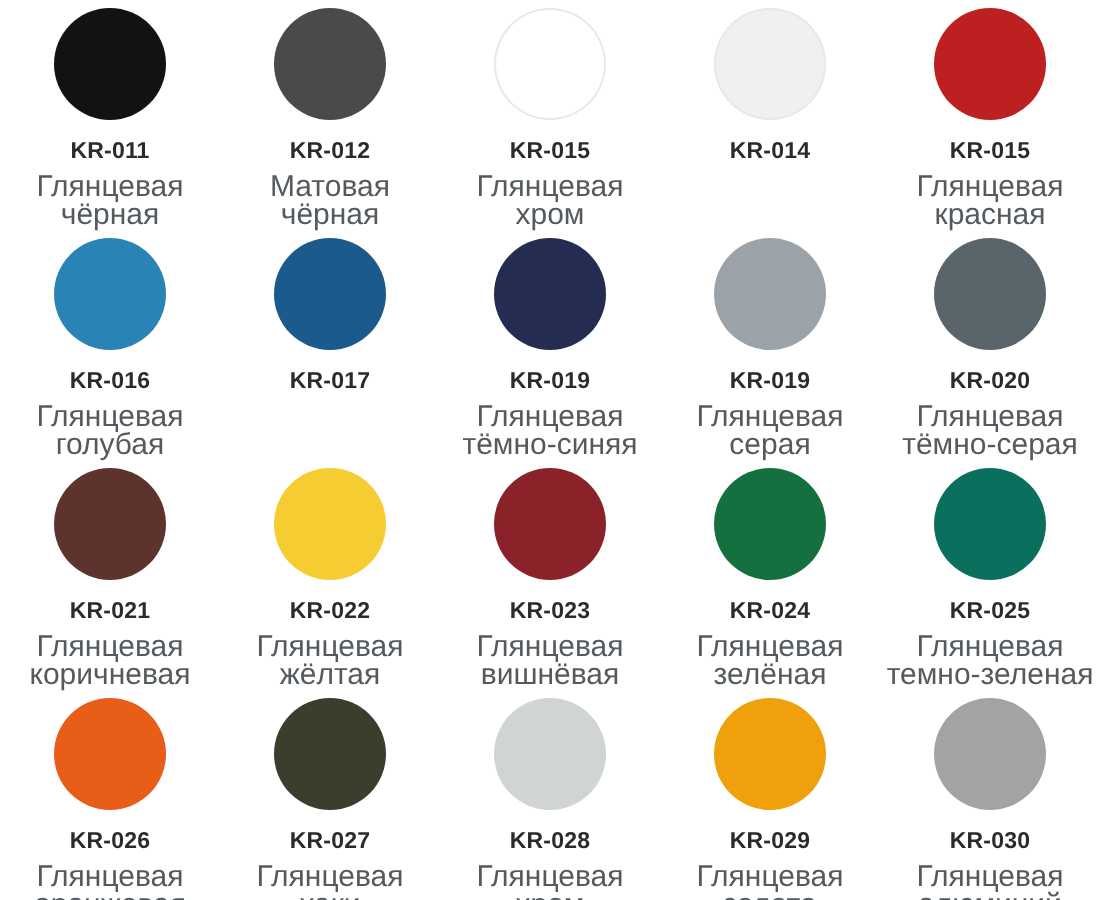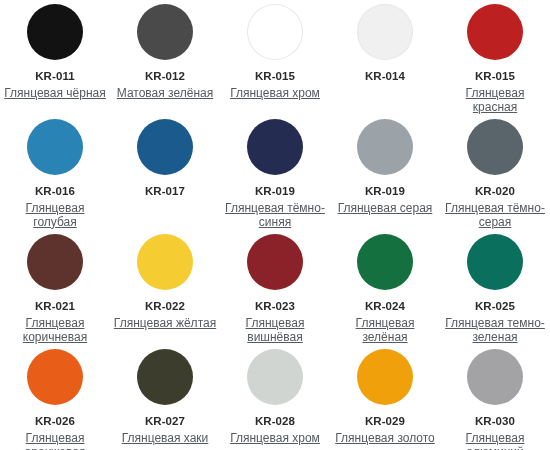--- a/index.html
+++ b/index.html
@@ -41,43 +41,42 @@
   .swatch-code {
     font-size: 11.5px;
     font-weight: bold;
     color: #2b2b2b;
     letter-spacing: 0.1px;
     margin-top: 10px;
     line-height: 13px;
     text-align: center;
   }
   .swatch-desc {
-    font-size: 12px;
+    font-size: 15px;
     color: #555a5e;
     line-height: 13.5px;
     text-align: center;
     margin-top: 4px;
     width: 104px;
     word-wrap: break-word;
-    text-decoration: underline;
   }
 </style>
 </head>
 <body>
 
 <div class="palette-grid">
     <div class="swatch-cell">
       <div class="swatch-circle" style="background: rgb(18, 18, 18);"></div>
       <div class="swatch-code">KR-011</div>
       <div class="swatch-desc">Глянцевая чёрная</div>
     </div>
     <div class="swatch-cell">
       <div class="swatch-circle" style="background: rgb(74, 74, 74);"></div>
       <div class="swatch-code">KR-012</div>
-      <div class="swatch-desc">Матовая зелёная</div>
+      <div class="swatch-desc">Матовая чёрная</div>
     </div>
     <div class="swatch-cell">
       <div class="swatch-circle outlined" style="background: rgb(255, 255, 255);"></div>
       <div class="swatch-code">KR-015</div>
       <div class="swatch-desc">Глянцевая хром</div>
     </div>
     <div class="swatch-cell">
       <div class="swatch-circle outlined" style="background: rgb(240, 240, 240);"></div>
       <div class="swatch-code">KR-014</div>
     </div>

